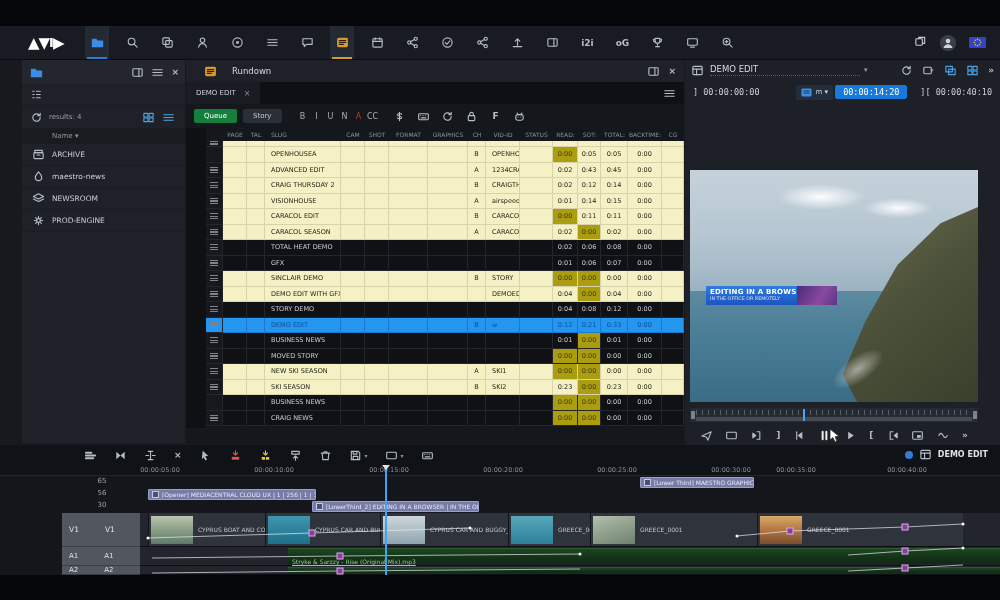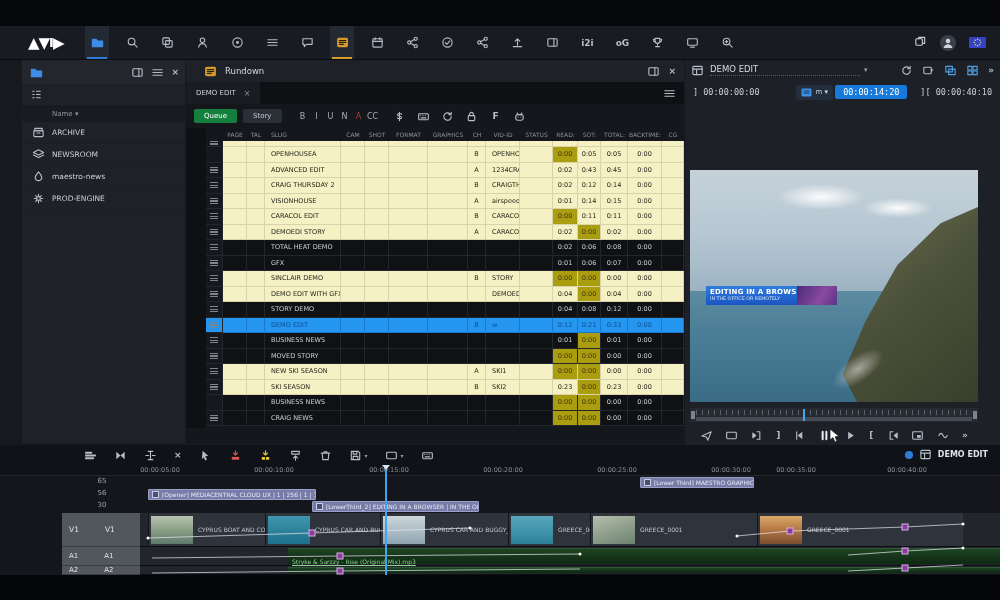--- a/index.html
+++ b/index.html
@@ -34,21 +34,21 @@
   .sb-results .lbl { margin-left:6px; }
   .sb-results .toggles { margin-left:auto; margin-right:10px; display:flex; gap:7px; }
   .sb-results .toggles .ico { color:#4da3e8; cursor:pointer; }
   .sb-name { height:16px; background:#181b20; font-size:7px; color:#9097a0; display:flex; align-items:center; padding-left:30px; }
   .sb-item { height:22px; display:flex; align-items:center; gap:7px; padding-left:10px; cursor:pointer; font-size:7.5px; color:#ccd1d7; border-bottom:1px solid #1a1d22; }
   .sb-item .ico { width:13px; }
 
   
   #rundown { left:186px; top:60px; width:498px; height:383px; background:#14171c; }
   .rd-hdr { height:22px; background:#1e2128; display:flex; align-items:center; padding:0 8px 0 10px; }
-  .rd-title { font-size:8.5px; color:#d7dadf; margin-left:8px; }
+  .rd-title { font-size:8.5px; color:#d7dadf; margin-left:15px; }
   .rd-hdr .sp { flex:1; }
   .rd-hdr .ico { margin-left:8px; cursor:pointer; }
   .rd-tabs { height:22px; background:#0e1014; display:flex; align-items:center; }
   .rd-tab { height:22px; background:#191c22; display:flex; align-items:center; gap:8px; padding:0 10px; font-size:7px; color:#cfd3d8; cursor:pointer; }
   .rd-tab .x { color:#8a9098; font-size:8px; }
   .rd-tabs .menu { margin-left:auto; margin-right:8px; cursor:pointer; }
   .rd-toolbar { height:24px; display:flex; align-items:center; padding-left:8px; gap:6px; }
   .btn { font-size:7px; padding:3px 10px; border-radius:2px; cursor:pointer; }
   .btn.queue { background:#15803d; color:#fff; }
   .btn.story { background:#2a2e36; color:#c6cbd1; }
@@ -358,50 +358,73 @@
           </span>
         </span>
     </div>
     <div class="sb-row2">
       <span class="ico">
           <svg width="13" height="13" viewBox="0 0 14 14" fill="none" stroke="currentColor" stroke-width="1.2" stroke-linecap="round" stroke-linejoin="round">
             <path d="M3 3.5h1.5M3 7h1.5M3 10.5h1.5M7 3.5h4M7 7h4M7 10.5h4"></path>
           </svg>
         </span>
     </div>
+    <div class="sb-results">
+      <span class="ico">
+          <svg width="13" height="13" viewBox="0 0 14 14" fill="none" stroke="currentColor" stroke-width="1.2" stroke-linecap="round" stroke-linejoin="round">
+            <path d="M11 7a4 4 0 1 1-1.2-2.8M11 2.5V5H8.5"></path>
+          </svg>
+        </span>
+      <span class="lbl">results: 4</span>
+      <span class="toggles">
+        <span class="ico">
+            <svg width="13" height="13" viewBox="0 0 14 14" fill="none" stroke="currentColor" stroke-width="1.2" stroke-linecap="round" stroke-linejoin="round">
+              <rect x="2" y="2.5" width="4.4" height="4"></rect>
+              <rect x="7.6" y="2.5" width="4.4" height="4"></rect>
+              <rect x="2" y="7.5" width="4.4" height="4"></rect>
+              <rect x="7.6" y="7.5" width="4.4" height="4"></rect>
+            </svg>
+          </span>
+        <span class="ico">
+            <svg width="13" height="13" viewBox="0 0 14 14" fill="none" stroke="currentColor" stroke-width="1.2" stroke-linecap="round" stroke-linejoin="round">
+              <path d="M2 4h10M2 7h10M2 10h10"></path>
+            </svg>
+          </span>
+      </span>
+    </div>
     <div class="sb-name">
       <span>Name</span>&nbsp;▾
     </div>
     <div>
         <div class="sb-item">
           <span class="ico">
             <svg width="13" height="13" viewBox="0 0 14 14" fill="none" stroke="currentColor" stroke-width="1.2" stroke-linecap="round" stroke-linejoin="round">
               <rect x="2" y="5" width="10" height="6.5" rx="1"></rect>
               <rect x="3" y="2.5" width="8" height="2.5"></rect>
               <path d="M5.5 7.5h3"></path>
             </svg>
           </span>
           <span>ARCHIVE</span>
         </div>
         <div class="sb-item">
           <span class="ico">
             <svg width="13" height="13" viewBox="0 0 14 14" fill="none" stroke="currentColor" stroke-width="1.2" stroke-linecap="round" stroke-linejoin="round">
+              <path d="M7 2c2.5 2.5 3.5 4.5 3.5 6.2A3.4 3.4 0 0 1 7 11.5 3.4 3.4 0 0 1 3.5 8.2C3.5 6 5 5 7 2z"></path>
+            </svg>
+          </span>
+          <span>maestro-news</span>
+        </div>
+        <div class="sb-item">
+          <span class="ico">
+            <svg width="13" height="13" viewBox="0 0 14 14" fill="none" stroke="currentColor" stroke-width="1.2" stroke-linecap="round" stroke-linejoin="round">
               <path d="M7 2l5.5 2.8L7 7.6 1.5 4.8z"></path>
               <path d="M1.5 7.5L7 10.3l5.5-2.8"></path>
             </svg>
           </span>
           <span>NEWSROOM</span>
-        </div>
-        <div class="sb-item">
-          <span class="ico">
-            <svg width="13" height="13" viewBox="0 0 14 14" fill="none" stroke="currentColor" stroke-width="1.2" stroke-linecap="round" stroke-linejoin="round">
-              <path d="M7 2c2.5 2.5 3.5 4.5 3.5 6.2A3.4 3.4 0 0 1 7 11.5 3.4 3.4 0 0 1 3.5 8.2C3.5 6 5 5 7 2z"></path>
-            </svg>
-          </span>
-          <span>maestro-news</span>
         </div>
         <div class="sb-item">
           <span class="ico">
             <svg width="13" height="13" viewBox="0 0 14 14" fill="none" stroke="currentColor" stroke-width="1.2" stroke-linecap="round" stroke-linejoin="round">
               <circle cx="7" cy="7" r="2"></circle>
               <path d="M7 2.5v2M7 9.5v2M2.5 7h2M9.5 7h2M3.9 3.9l1.4 1.4M8.7 8.7l1.4 1.4M10.1 3.9L8.7 5.3M5.3 8.7l-1.4 1.4"></path>
             </svg>
           </span>
           <span>PROD-ENGINE</span>
         </div>
@@ -623,21 +646,21 @@
               <span class="c">0:11</span>
               <span class="c">0:00</span>
               <span class="c"></span>
             </div>
             <div class="trow r yellow">
               <span class="c icoc">
                 <span class="rowico"></span>
               </span>
               <span class="c"></span>
               <span class="c"></span>
-              <span class="c l">DEMOEDI STORY</span>
+              <span class="c l">CARACOL SEASON</span>
               <span class="c"></span>
               <span class="c"></span>
               <span class="c"></span>
               <span class="c"></span>
               <span class="c">A</span>
               <span class="c l">CARACOL</span>
               <span class="c"></span>
               <span class="c">0:02</span>
               <span class="c hl">0:00</span>
               <span class="c">0:02</span>

